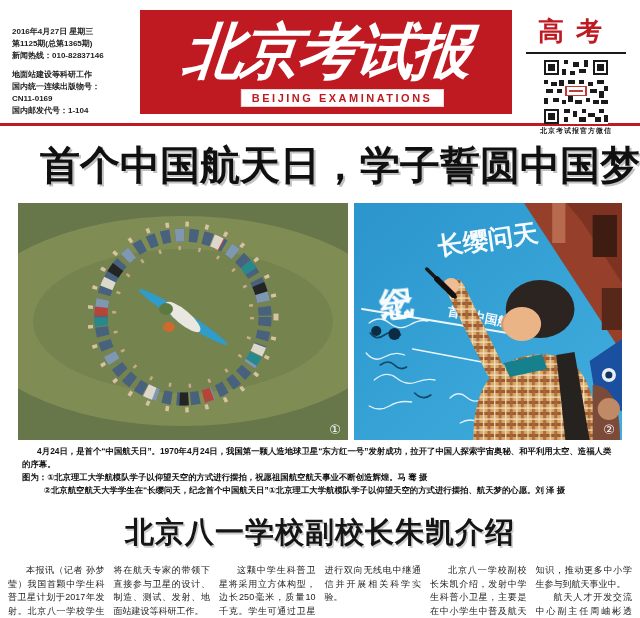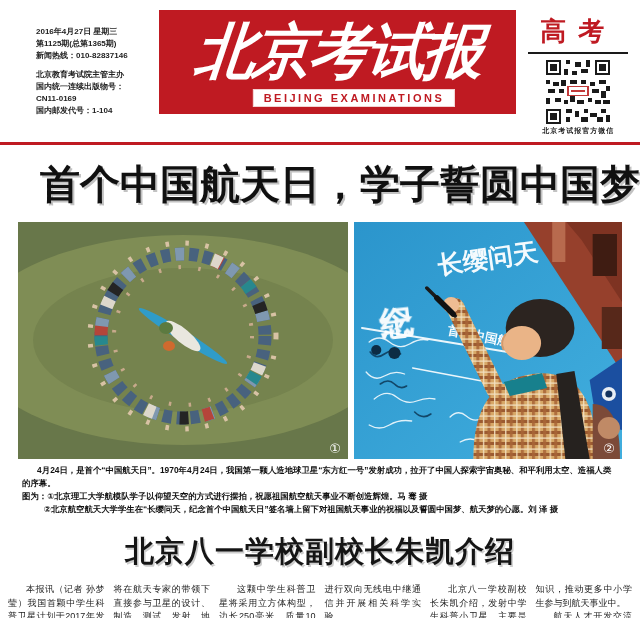--- a/index.html
+++ b/index.html
@@ -1,21 +1,21 @@
 <!DOCTYPE html>
 <html style="--brand-red: #bf1a22;"><head>
 <meta charset="utf-8">
 <style>
   :root { --brand-red:#bf1a22; --ink:#151515; }
   * { margin:0; padding:0; box-sizing:border-box; }
   body { background:#fff; font-family:"Liberation Sans","DejaVu Sans",sans-serif; color:var(--ink); }
   .page { width:640px; height:618px; overflow:hidden; background:#fff; position:relative; }
 
   
-  .header { display:flex; align-items:flex-start; padding:10px 6px 0 12px; height:142px;margin-left:24px; }
+  .header { display:flex; align-items:flex-start; padding:10px 6px 0 12px; height:123px; }
   .issue-block { width:128px; padding-top:16px; font-size:8px; font-weight:bold; line-height:1.5; color:#222; }
   .issue-block .grp { margin-bottom:7px; }
   .issue-block div { white-space:nowrap; }
   .masthead { width:378px; height:104px; background:var(--brand-red); position:relative; margin-left:2px; }
   .masthead-title { font-family:"Liberation Serif","DejaVu Serif",serif; font-style:italic; font-weight:bold;
       color:#fff; font-size:60px; line-height:84px; text-align:center; letter-spacing:-3px;
       transform:skewX(-5deg); white-space:nowrap; }
   .masthead-sub { position:absolute; bottom:7px; left:50%; transform:translateX(-42%);
       background:#fff; color:var(--brand-red); font-weight:bold; font-size:11px; letter-spacing:2.5px;
       padding:2px 10px; white-space:nowrap; border:1px solid #f3d2d2; }
@@ -55,21 +55,21 @@
 <div class="page">
 
   <div class="header">
     <div class="issue-block">
       <div class="grp">
         <div>2016年4月27日 星期三</div>
         <div>第1125期(总第1365期)</div>
         <div>新闻热线：010-82837146</div>
       </div>
       <div class="grp">
-        <div>北京教育考试院主管主办</div>
+        <div>地面站建设等科研工作</div>
         <div>国内统一连续出版物号：</div>
         <div>CN11-0169</div>
         <div>国内邮发代号：1-104</div>
       </div>
     </div>
 
     <div class="masthead">
       <div class="masthead-title">北京考试报</div>
       <div class="masthead-sub">BEIJING EXAMINATIONS</div>
     </div>
@@ -239,21 +239,21 @@
           <circle cx="252" cy="206" r="11" fill="#c08a66"></circle>
         </g>
       </svg>
       <span class="photo-marker">②</span>
     </div>
   </div>
 
   <div class="caption">
     <p class="cap-0">4月24日，是首个“中国航天日”。1970年4月24日，我国第一颗人造地球卫星“东方红一号”发射成功，拉开了中国人探索宇宙奥秘、和平利用太空、造福人类的序幕。</p>
     <p class="cap-1">图为：①北京理工大学航模队学子以仰望天空的方式进行摆拍，祝愿祖国航空航天事业不断创造辉煌。马 骞 摄</p>
-    <p class="cap-2">②北京航空航天大学学生在“长缨问天，纪念首个中国航天日”签名墙上留下对祖国航天事业的祝福以及誓圆中国梦、航天梦的心愿。刘 泽 摄</p>
+    <p class="cap-2">②北京航空航天大学学生在“长缨问天，纪念首个中国航天日”①北京理工大学航模队学子以仰望天空的方式进行摆拍、航天梦的心愿。刘 泽 摄</p>
   </div>
 
   <div class="headline-2">北京八一学校副校长朱凯介绍</div>
 
   <div class="body-cols">
     <p>本报讯（记者 孙梦莹）我国首颗中学生科普卫星计划于2017年发射。北京八一学校学生将在航天专家的带领下直接参与卫星的设计、制造、测试、发射、地面站建设等科研工作。</p>
     <p>这颗中学生科普卫星将采用立方体构型，边长250毫米，质量10千克。学生可通过卫星进行双向无线电中继通信并开展相关科学实验。</p>
     <p>北京八一学校副校长朱凯介绍，发射中学生科普小卫星，主要是在中小学生中普及航天知识，推动更多中小学生参与到航天事业中。</p>
     <p>航天人才开发交流中心副主任周岫彬透露，我国首颗中学生科普卫星成功发射后，还将开展首枚中学生火箭制作与发射创客活动。</p>
   </div>

